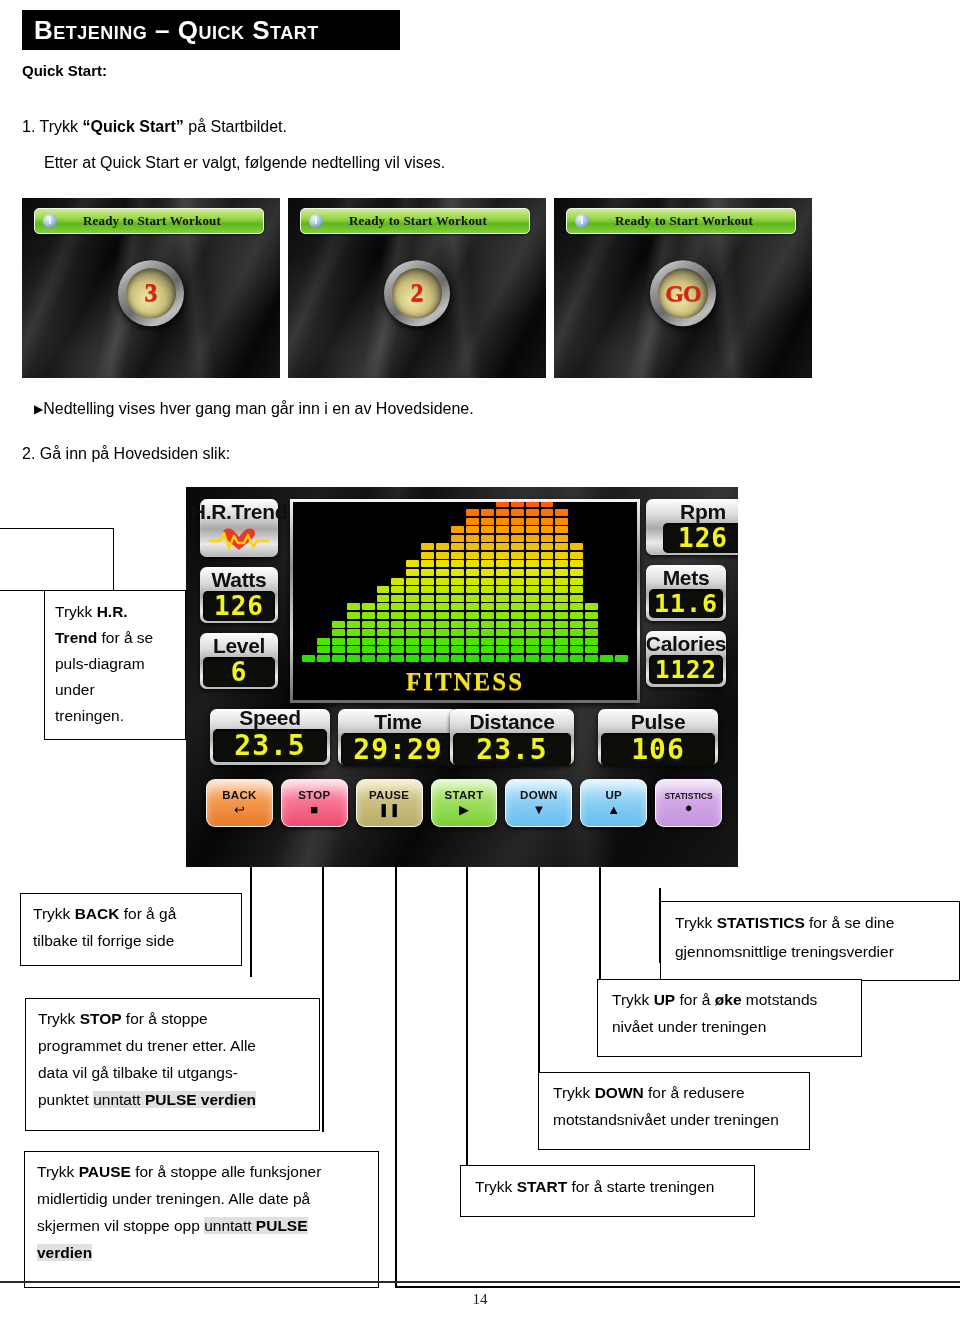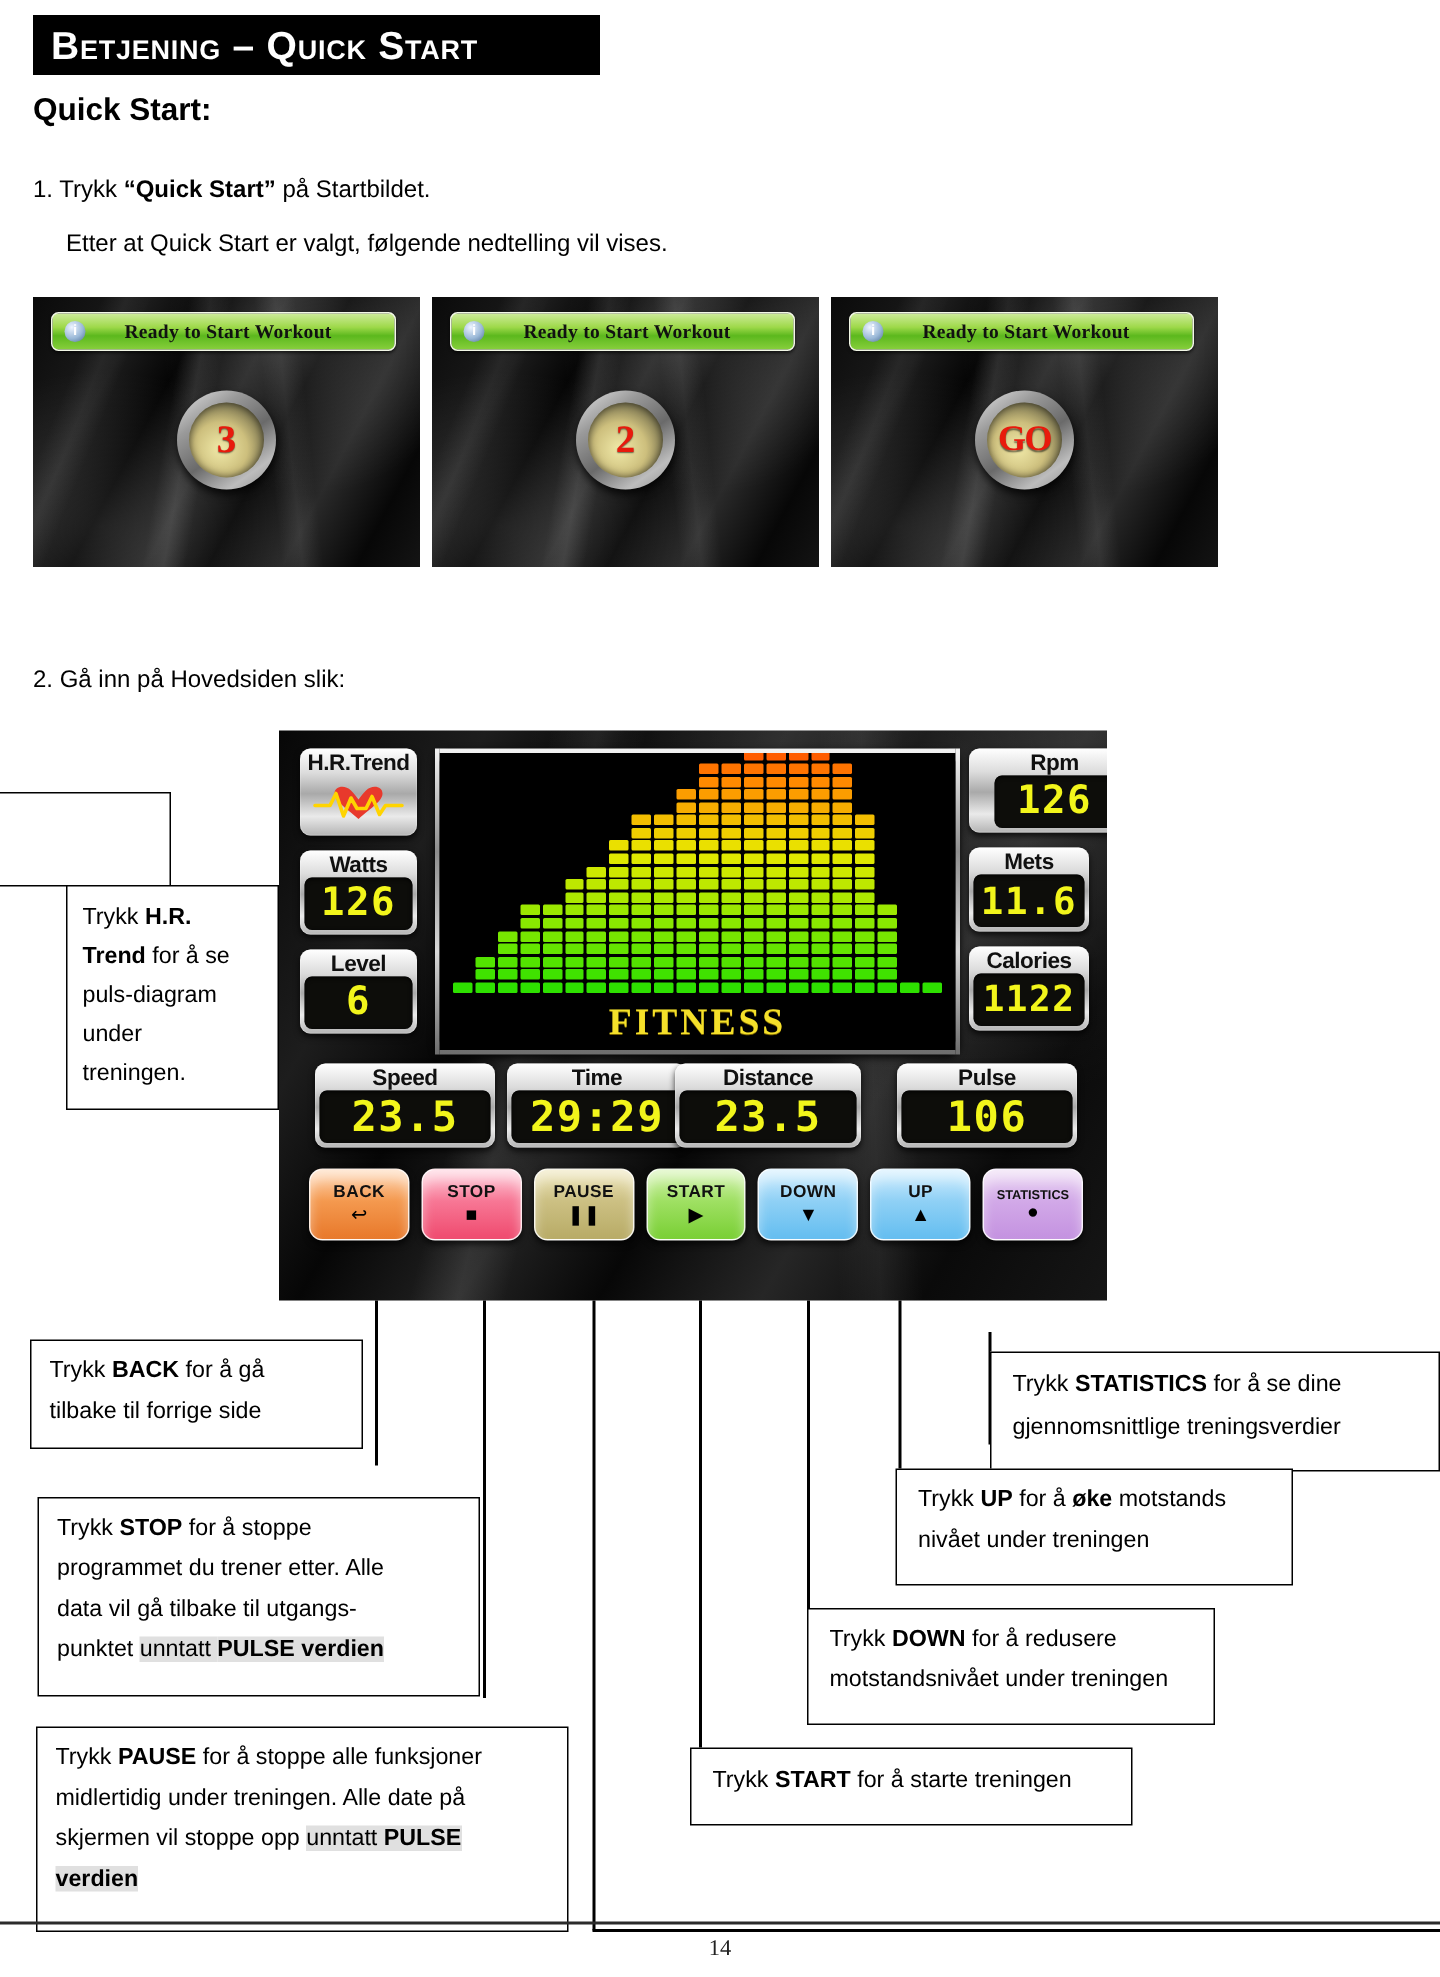--- a/index.html
+++ b/index.html
@@ -19,21 +19,21 @@
     background:#000;color:#fff;
     display:flex;align-items:center;
   }
   .hdr-band .t{
     font-size:26px;font-weight:bold;letter-spacing:.5px;
     padding-left:12px;line-height:1;
     font-variant:small-caps;
   }
   .subhead{
     position:absolute;left:22px;top:62px;
-    font-size:21px;font-weight:bold;
+    font-size:15px;font-weight:bold;
   }
 
   
   .step1{position:absolute;left:22px;top:118px;font-size:16px;}
   .step1 b{font-weight:bold;}
   .step1b{position:absolute;left:44px;top:154px;font-size:16px;}
   .arrowline{position:absolute;left:34px;top:400px;font-size:16px;}
   .arrowline .tri{font-size:12px;vertical-align:1px;}
   .step2{position:absolute;left:22px;top:445px;font-size:16px;}
 
@@ -129,21 +129,21 @@
     pointer-events:none;
   }
   .cell{
     position:absolute;border-radius:7px;
     background:linear-gradient(180deg,#ffffff 0%,#dcdcdc 28%,#a9a9a9 52%,#eaeaea 78%,#b4b4b4 100%);
     box-shadow:0 2px 4px rgba(0,0,0,.75), inset 0 0 1px #fff;
     padding:2px 3px 3px 3px;box-sizing:border-box;
     display:flex;flex-direction:column;align-items:center;
   }
   .cell .cap{
-    font-size:15px;font-weight:bold;color:#101010;line-height:1.05;
+    font-size:21px;font-weight:bold;color:#101010;line-height:1.05;
     letter-spacing:-.3px;
   }
   .cell .lcd{
     width:100%;flex:1;border-radius:5px;background:#0d0d0a;
     color:#f2f51b;font-weight:bold;
     display:flex;align-items:center;justify-content:center;
     font-family:"DejaVu Sans Mono", monospace;
     box-shadow:inset 0 1px 3px rgba(0,0,0,.9);
     letter-spacing:1px;
   }
@@ -287,20 +287,23 @@
       <div class="i">i</div>
       <div class="lbl">Ready to Start Workout</div>
     </div>
     <div class="knob">
       <div class="inner">
         <div class="num go">GO</div>
       </div>
     </div>
   </div>
 
+  <div class="arrowline">
+    <span class="tri">▶</span><span>Nedtelling vises hver gang man går inn i en av Hovedsidene.</span>
+  </div>
   <div class="step2">2. Gå inn på Hovedsiden slik:</div>
 
   <div class="cut"></div>
 
   <div class="box hr-box">
     <div class="pad">
       <span>Trykk </span><b>H.R.</b><br>
       <b>Trend</b><span> for å se</span><br>
       <span>puls-diagram</span><br>
       <span>under</span><br>

